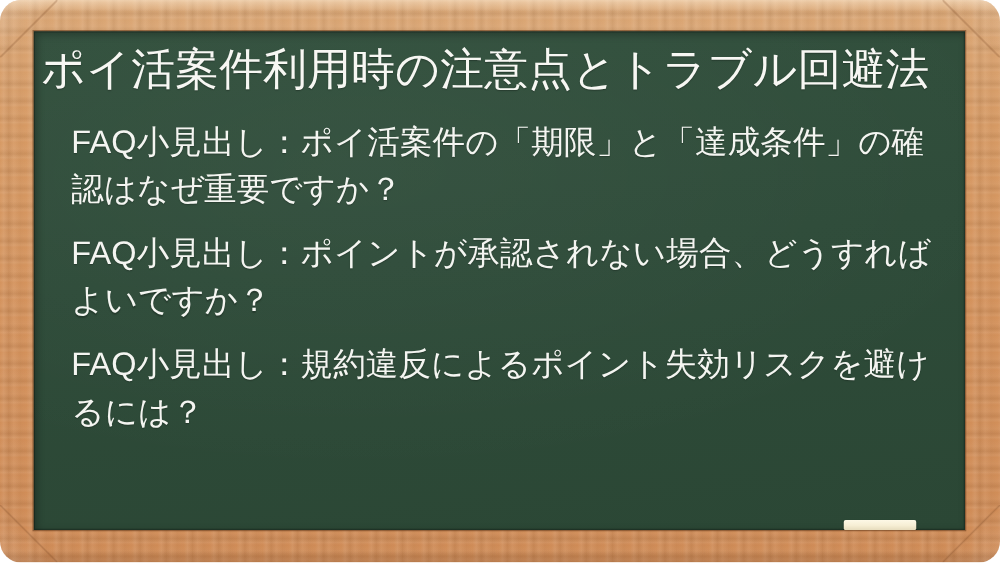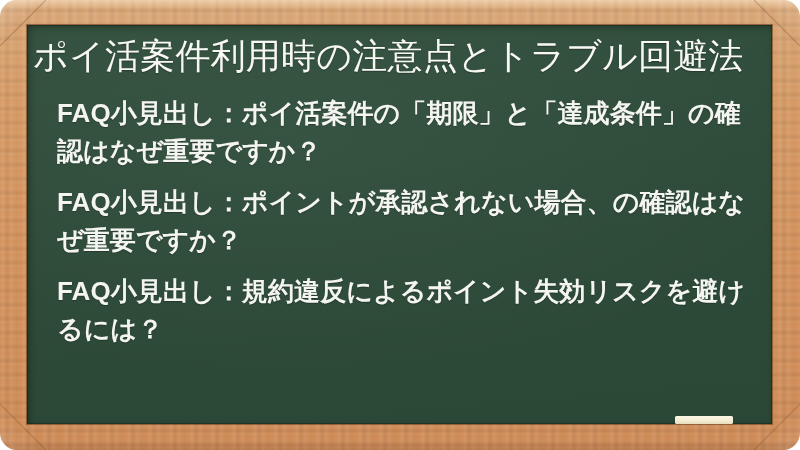--- a/index.html
+++ b/index.html
@@ -106,21 +106,21 @@
 
   
   .faq-list {
     list-style: none;
     margin: 17px 0 0 0;
     padding: 0 4px 0 24px;
   }
   .faq-item {
     color: #f4f5f1;
     font-size: 26px;
-    font-weight: 700;
+    font-weight: 400;
     line-height: 1.46;
     letter-spacing: 0.1px;
     margin: 0 0 13px 0;
     text-shadow: 0 1px 1px rgba(0,0,0,0.25);
   }
   .faq-item:last-child { margin-bottom: 8px; }
 
   
   .chalk {
     position: absolute;
@@ -146,21 +146,21 @@
   <div class="miter bl"></div>
   <div class="miter br"></div>
 
   <div class="board">
     <div class="board-inner">
 
       <h1 class="board-title">ポイ活案件利用時の注意点とトラブル回避法</h1>
 
       <ul class="faq-list">
         <li class="faq-item">FAQ小見出し：ポイ活案件の「期限」と「達成条件」の確認はなぜ重要ですか？</li>
-        <li class="faq-item">FAQ小見出し：ポイントが承認されない場合、の確認はなぜ重要ですか？</li>
+        <li class="faq-item">FAQ小見出し：ポイントが承認されない場合、どうすればよいですか？</li>
         <li class="faq-item">FAQ小見出し：規約違反によるポイント失効リスクを避けるには？</li>
       </ul>
 
     </div>
 
     <div class="chalk"></div>
   </div>
 
 </div>
 

